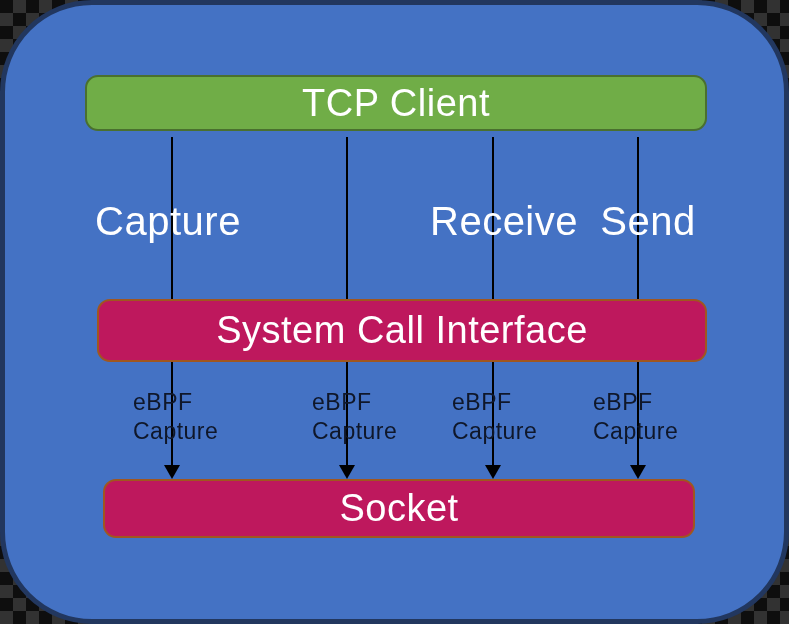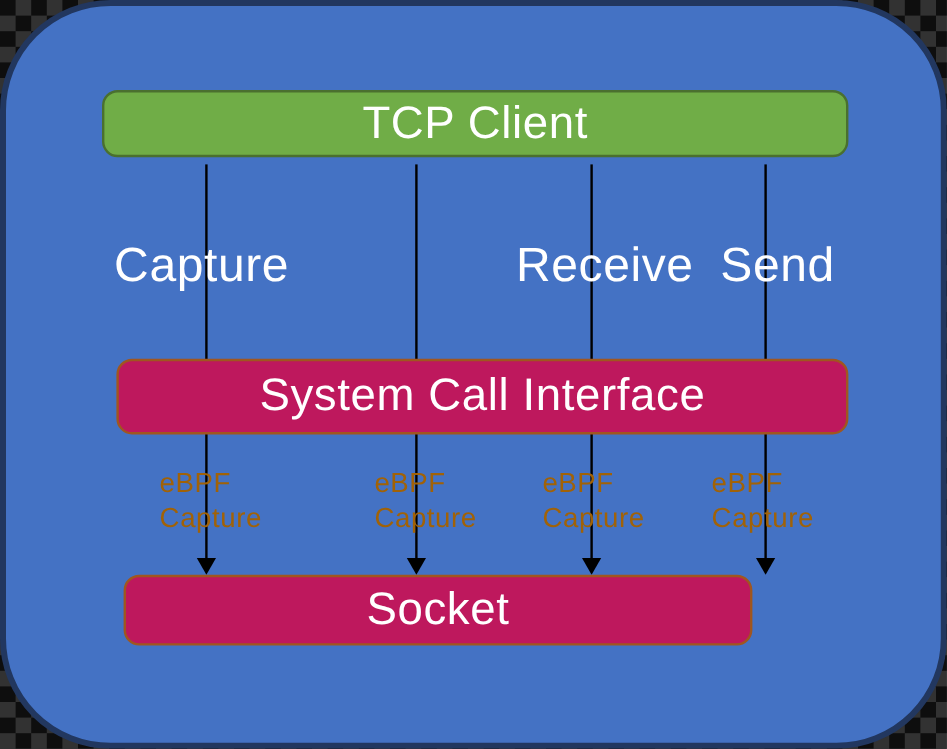--- a/index.html
+++ b/index.html
@@ -32,21 +32,21 @@
     white-space:nowrap;
   }
   .node-green{
     left:85px; top:75px; width:622px; height:56px;
     background:#70AD47; border:2px solid #4A702F;
   }
   .node-orange{
     background:#be185d; border:2px solid #A0561F;
   }
   .node-sci{ left:97px; top:299px; width:610px; height:63px; }
-  .node-socket{ left:103px; top:479px; width:524px; height:59px; }
+  .node-socket{ left:103px; top:479px; width:592px; height:59px; }
 
   .arrow-shaft{
     position:absolute; top:137px; height:330px; width:2px;
     background:#000000; z-index:1;
   }
   .arrow-head{
     position:absolute; top:465px; width:0; height:0;
     border-left:8px solid transparent;
     border-right:8px solid transparent;
     border-top:14px solid #000000;
@@ -56,21 +56,21 @@
   .flow-label{
     position:absolute; top:198px;
     transform:translateX(-50%);
     color:#FFFFFF; font-size:40px; line-height:46px;
     letter-spacing:.5px;
     z-index:3; white-space:nowrap;
   }
 
   .capture-label{
     position:absolute; top:388px;
-    color:#a16207; font-size:23px; line-height:29px;
+    color:#0f172a; font-size:23px; line-height:29px;
     letter-spacing:.5px;
     white-space:pre-line;
     z-index:3; text-align:left;
   }
 </style>
 </head>
 <body>
 
 <div class="stage">
   <div class="panel"></div>

